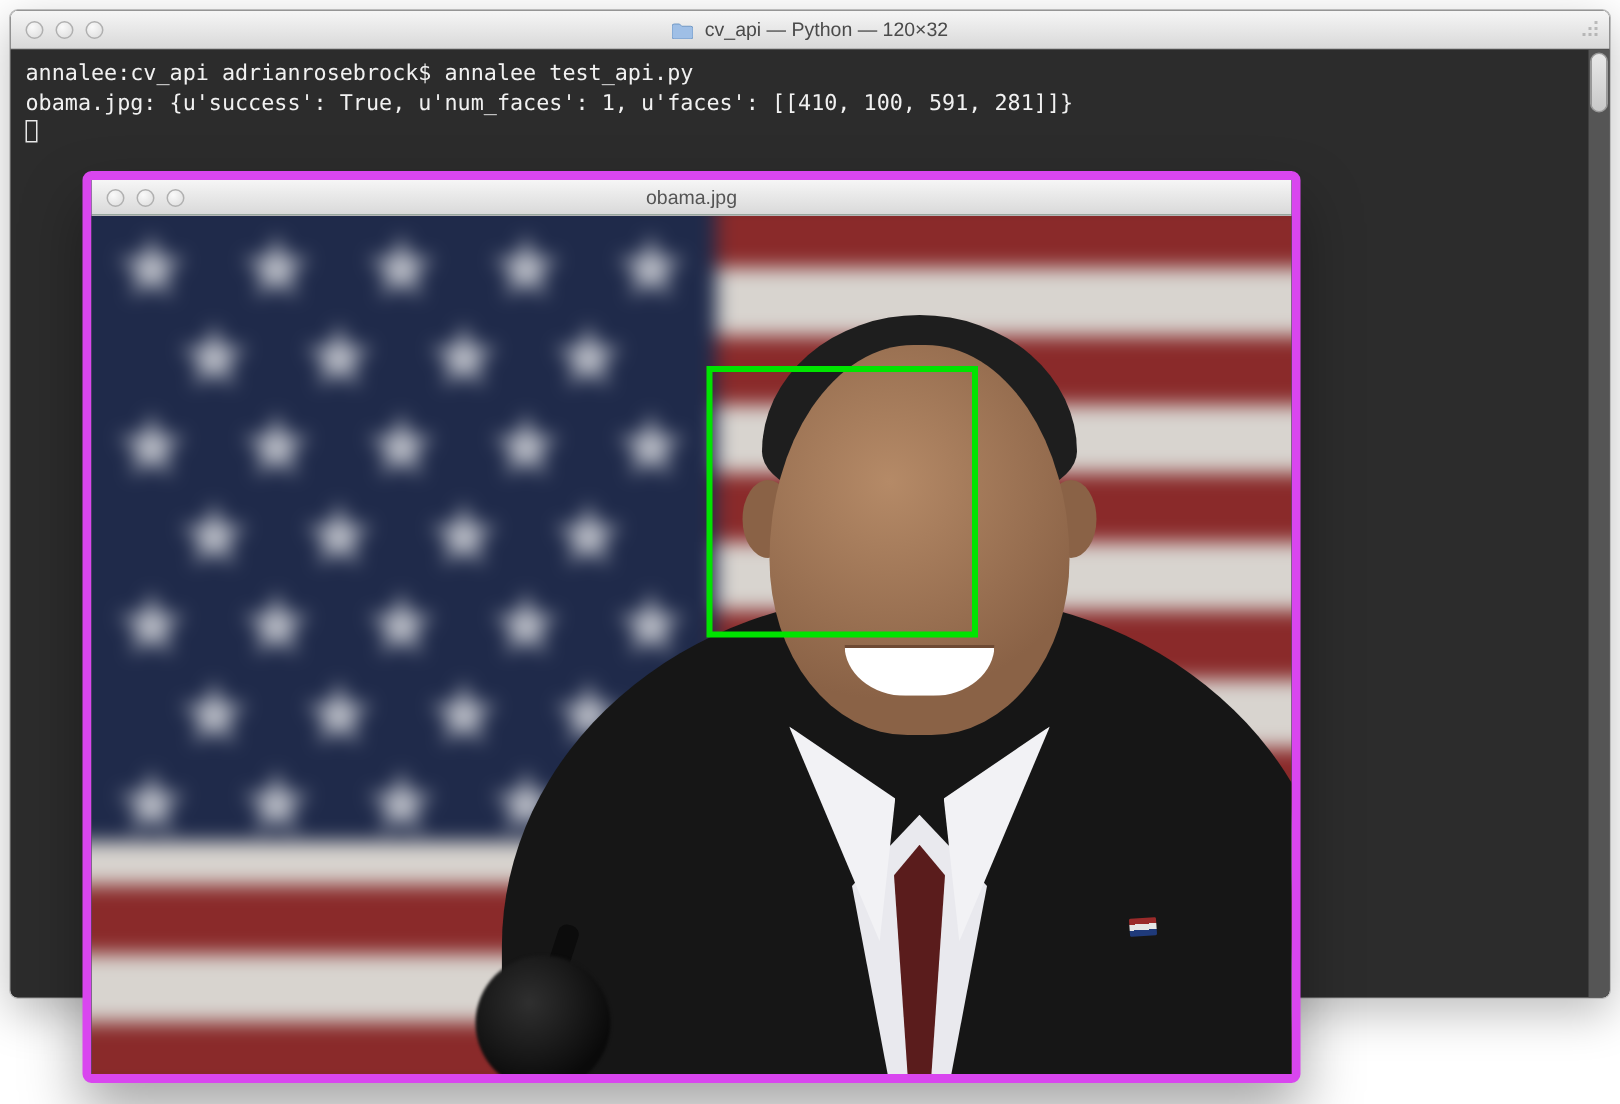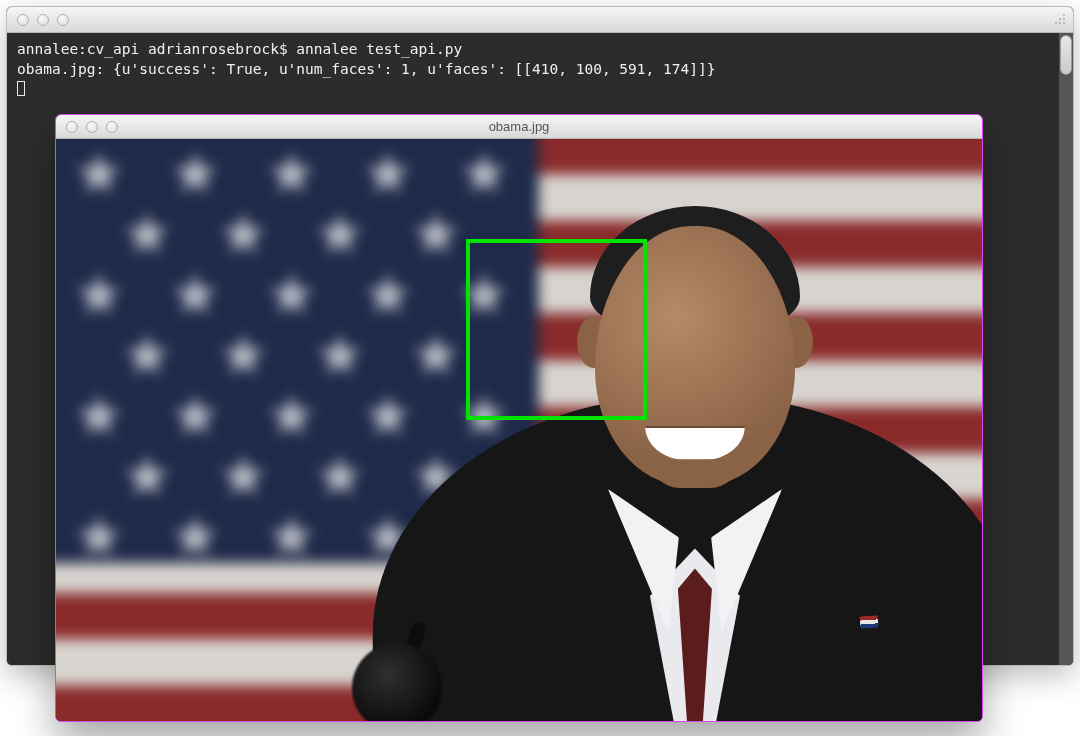--- a/index.html
+++ b/index.html
@@ -100,26 +100,26 @@
     width: 8px; height: 15px;
     border: 1px solid #e8e8e8;
     vertical-align: -2px;
   }
 
   
   .image-window {
     position: absolute;
     left: 55px;
     top: 114px;
-    width: 928px;
+    width: 812px;
     height: 608px;
     border-radius: 6px;
     overflow: hidden;
     box-shadow: 0 20px 40px rgba(0,0,0,0.35);
-    border: 1px solid #d946ef;
+    border: 6px solid #d946ef;
     background: #14532d;
   }
   .image-window .titlebar { height: 24px; }
   .image-window .titlebar-title { font-size: 13px; color: #555; }
 
   .image-body {
     position: relative;
     width: 100%;
     height: calc(100% - 24px);
     background: #2a2a2a;
@@ -273,36 +273,44 @@
 </style>
 </head>
 <body>
 
 <div class="terminal-window">
   <div class="titlebar">
     <div class="traffic-lights">
       <span class="tl"></span>
       <span class="tl"></span>
       <span class="tl"></span>
+    </div>
+    <div class="titlebar-title">
+      <span class="folder-icon">
+        <svg viewBox="0 0 14 11">
+            <path d="M0 2.5 Q0 1 1.5 1 H5 L6.5 2.5 H12.5 Q14 2.5 14 4 V9.5 Q14 11 12.5 11 H1.5 Q0 11 0 9.5 Z" fill="#9fbfe6" stroke="#6a93c2" stroke-width="0.6"></path>
+          </svg>
+      </span>
+      <span>cv_api — Python — 120×32</span>
     </div>
     <span class="resize-grip">
       <svg viewBox="0 0 16 16">
           <g fill="#8a8a8a">
             <rect x="10" y="2" width="2" height="2"></rect>
             <rect x="6" y="6" width="2" height="2"></rect>
             <rect x="10" y="6" width="2" height="2"></rect>
             <rect x="2" y="10" width="2" height="2"></rect>
             <rect x="6" y="10" width="2" height="2"></rect>
             <rect x="10" y="10" width="2" height="2"></rect>
           </g>
         </svg>
     </span>
   </div>
   <div class="terminal-body"><span>annalee:cv_api adrianrosebrock$ </span><span>annalee test_api.py</span>
-<span>obama.jpg: {u'success': True, u'num_faces': 1, u'faces': [[410, 100, 591, 174]]}</span>
+<span>obama.jpg: {u'success': True, u'num_faces': 1, u'faces': [[410, 100, 591, 281]]}</span>
 <span class="cursor-block"></span>
     <div class="scrollbar-track">
       <div class="scrollbar-thumb"></div>
     </div>
   </div>
 </div>
 
 <div class="image-window">
   <div class="titlebar">
     <div class="traffic-lights">

